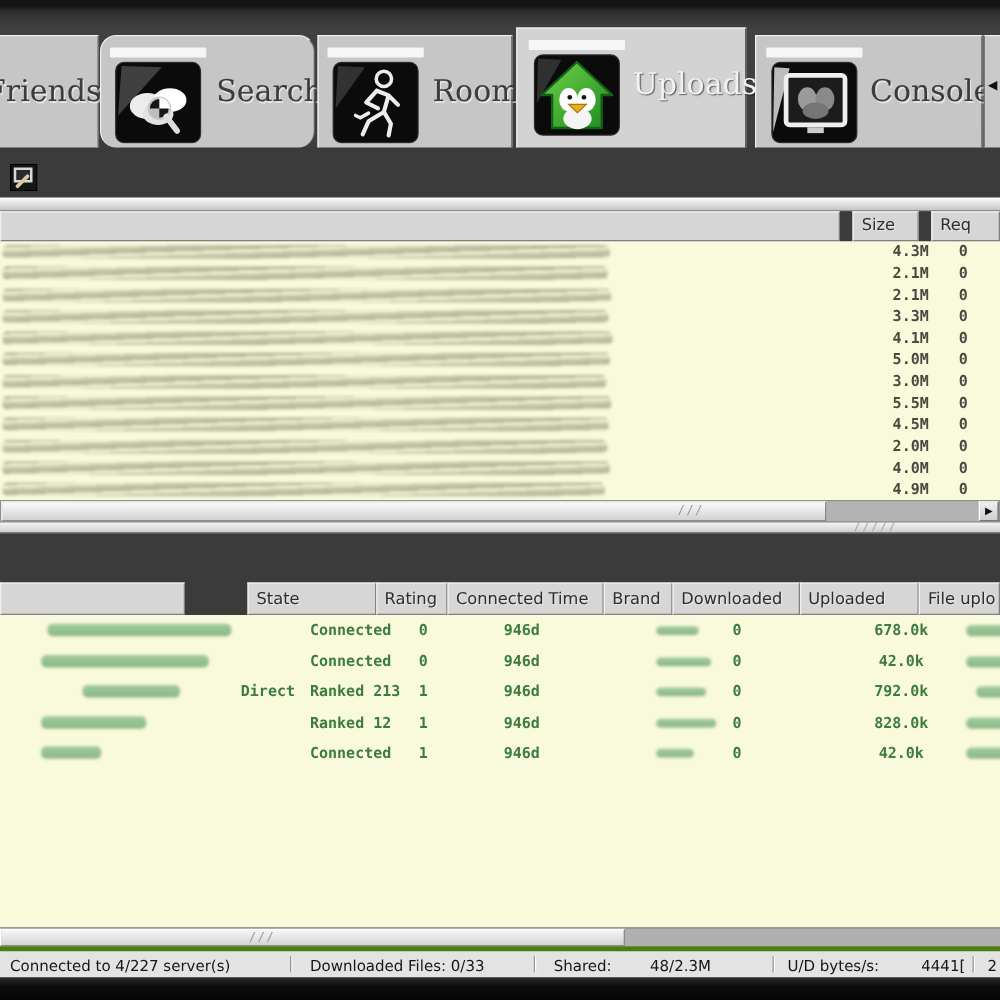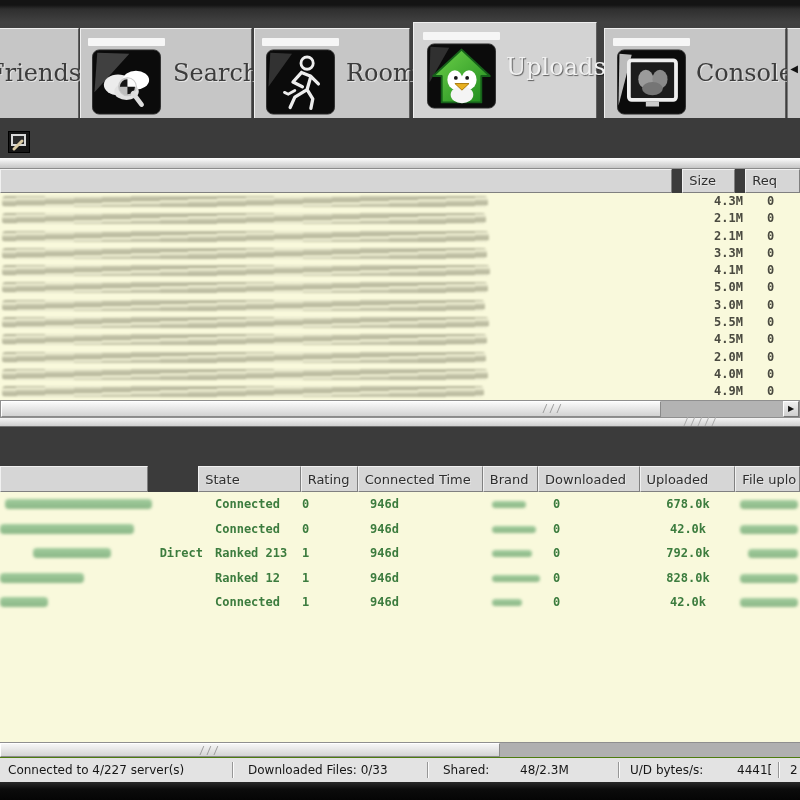--- a/index.html
+++ b/index.html
@@ -60,56 +60,56 @@
   .splitter .grip { top:-2px; color:#a8a8a8; }
   .bscroll { position:absolute; left:0; top:742px; width:800px; height:15px; background:#b0b0b0;
     border-top:1px solid #8f8f8f; }
   .bthumb { position:absolute; left:0; top:0; height:14px;
     background:linear-gradient(#f6f6f6,#d4d4d4); border:1px solid #fff; border-right-color:#8a8a8a; border-bottom-color:#8a8a8a; }
 
   
   .hdr2 { top:466px; height:26px; }
   .hdr2 .hcell { padding-top:5px; }
   .list2 { position:absolute; left:0; top:492px; width:800px; height:250px; background:#f9f9dc; overflow:hidden; }
-  .urow { position:relative; height:24.5px; }
+  .urow { position:relative; height:24.5px;margin-left:33px; }
   .uc { position:absolute; top:0; line-height:24.5px; font-family:"DejaVu Sans Mono", monospace;
     font-size:12px; font-weight:bold; color:#3c7c3e; white-space:nowrap; }
   .uc.kind   { left:156px; width:53px; text-align:right; padding-right:6px; }
   .uc.state  { left:209px; padding-left:6px; }
   .uc.rating { left:296px; padding-left:6px; }
   .uc.time   { left:356px; padding-left:14px; }
   .uc.down   { left:546px; padding-left:7px; }
   .uc.upld   { left:653px; width:79px; text-align:center; padding-right:9px; }
   .g-smudge { position:absolute; border-radius:4px; background:linear-gradient(#92c492,#77ab77);
     filter:blur(1.4px); opacity:.85; }
   .g-name  { top:7px; height:10px; }
   .g-brand { top:9px; height:7px; }
   .g-file  { top:8px; height:9px; }
 
   
   .statusbar { position:absolute; left:0; top:757px; width:800px; height:25px; background:#e3e3e3;
-    border-top:1px solid #4d7c0f; font-size:12px; color:#161616; }
+    border-top:4px solid #4d7c0f; font-size:12px; color:#161616; }
   .sbtext { position:absolute; top:5px; white-space:nowrap; }
   .sdiv { position:absolute; top:4px; bottom:4px; width:2px; border-left:1px solid #979797; border-right:1px solid #fcfcfc; }
   .blackbar { position:absolute; left:0; top:782px; width:800px; height:18px;
     background:linear-gradient(#2a2a2a,#0c0c0c 40%,#050505); }
 </style>
 </head>
 <body>
 
 <div id="app">
 
   <div class="tabbar">
 
     <div class="tab" style="left:-105px;width:184px;">
 
       <div class="tlabel" style="left:92px;">Friends</div>
     </div>
 
-    <div class="tab" style="left:80px;width:172px;">
+    <div class="tab" style="left:80px;width:172px;border-radius:13px;">
       <div class="tab-ind" style="left:7px;"></div>
       <div class="ticon" style="left:7px;">
         <svg viewBox="0 0 74 70">
           <rect x="1" y="1" width="72" height="68" rx="7" fill="#0b0b0b" stroke="#2c2c2c"></rect>
           <path d="M3 46 L40 5 L6 4 Z" fill="#6d6d6d" opacity="0.55"></path>
           <ellipse cx="28" cy="38" rx="15" ry="11" fill="#ececec"></ellipse>
           <ellipse cx="47" cy="33" rx="14" ry="10" fill="#ffffff"></ellipse>
           <ellipse cx="37" cy="45" rx="13" ry="9" fill="#e2e2e2"></ellipse>
           <circle cx="38" cy="40" r="9" fill="#161616" stroke="#c9c9c9" stroke-width="2"></circle>
           <path d="M38 31 A9 9 0 0 1 47 40 L38 40 Z" fill="#fdfdfd"></path>

